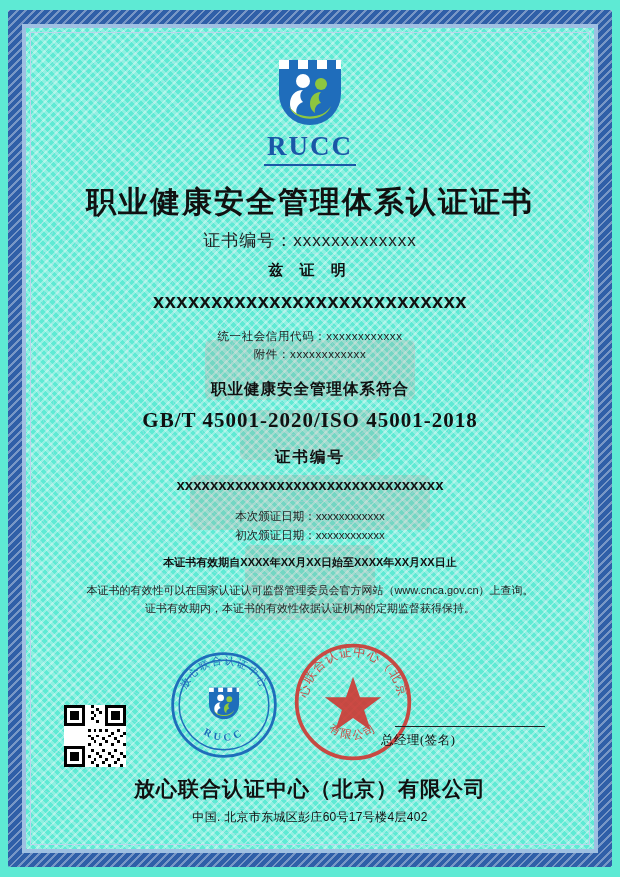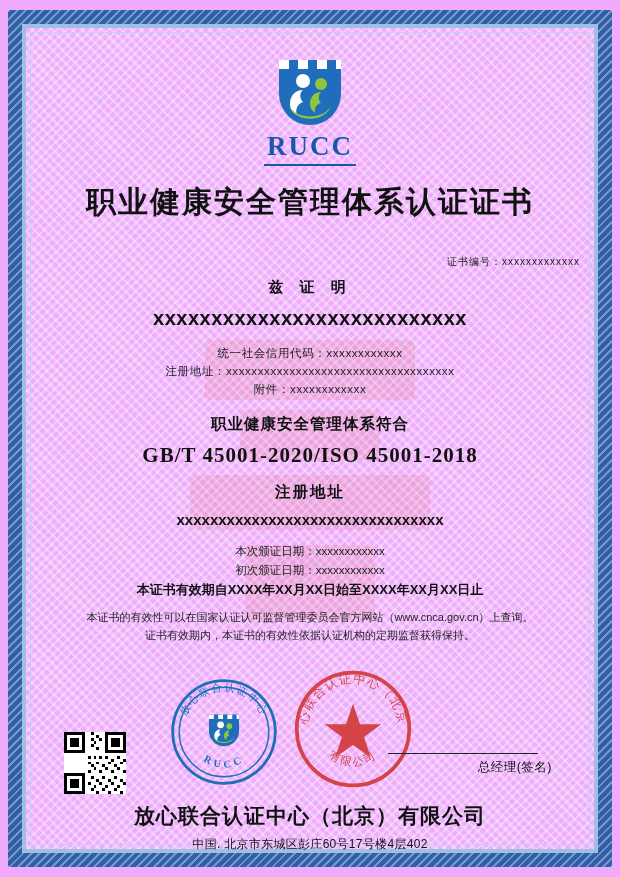--- a/index.html
+++ b/index.html
@@ -11,21 +11,21 @@
     width: 620px;
     height: 877px;
     overflow: hidden;
     font-family: "Liberation Sans", sans-serif;
   }
 
   .certificate {
     position: relative;
     width: 620px;
     height: 877px;
-    background: #f0abfc;
+    background: #5eead4;
     overflow: hidden;
   }
 
   
   .border-outer {
     position: absolute;
     left: 8px; top: 10px; right: 8px; bottom: 10px;
     border: 14px solid #2f5fa8;
     border-radius: 2px;
     background:
@@ -123,25 +123,24 @@
   .cert-title {
     margin-top: 16px;
     font-family: "Liberation Serif", serif;
     font-size: 30px;
     font-weight: bold;
     letter-spacing: 2px;
     color: #111111;
   }
 
   .cert-no {
-    margin-top: 32px;
-    font-size: 10px;
+    margin-top: 6px;
+    font-size: 17px;
     color: #222;
     letter-spacing: 1px;
-    text-align: right;
   }
 
   .hereby {
     margin-top: 9px;
     font-size: 15px;
     font-weight: bold;
     color: #111;
     letter-spacing: 6px;
   }
 
@@ -204,22 +203,22 @@
     padding: 0 10px;
   }
 
   .dates {
     margin-top: 14px;
     font-size: 11.5px;
     color: #222;
     line-height: 19px;
   }
   .validity {
-    margin-top: 0;
-    font-size: 13px;
+    margin-top: 8px;
+    font-size: 11px;
     font-weight: bold;
     color: #111;
   }
   .notes {
     margin-top: 9px;
     font-size: 11px;
     color: #222;
     line-height: 18px;
   }
 
@@ -250,24 +249,25 @@
     position: absolute;
     left: 252px;
     bottom: 12px;
     width: 122px;
     height: 122px;
     opacity: 0.88;
   }
 
   .signature {
     position: absolute;
-    right: 28px;
+    right: 21px;
     bottom: 26px;
     width: 178px;
-    text-align: right;
+    text-align: left;
+    font-family: Liberation Serif, serif;
   }
   .sign-line {
     width: 150px;
     height: 1px;
     background: #222;
     margin: 0 auto 5px auto;
   }
   .sign-label {
     font-size: 12.5px;
     color: #111;
@@ -335,31 +335,28 @@
 
     <div class="hereby">兹  证  明</div>
 
     <div class="company-name">xxxxxxxxxxxxxxxxxxxxxxxxxxx</div>
 
     <div class="info-block">
       <div class="info-row">
         <span class="info-label">统一社会信用代码：</span><span class="info-value">xxxxxxxxxxxx</span>
       </div>
       <div class="info-row">
-        <span class="info-label">注册地址：</span><span class="info-value">xxxxxxxxxxxxxxxxxxxxxxxxxxxxxxxxxxxx</span>
-      </div>
-      <div class="info-row">
         <span class="info-label">附件：</span><span class="info-value">xxxxxxxxxxxx</span>
       </div>
     </div>
 
     <div class="standard-head">职业健康安全管理体系符合</div>
     <div class="standard-code">GB/T 45001-2020/ISO 45001-2018</div>
 
-    <div class="scope-head">注册地址</div>
+    <div class="scope-head">证书编号</div>
     <div class="scope-value">xxxxxxxxxxxxxxxxxxxxxxxxxxxxxxxx</div>
 
     <div class="dates">
       <div>
         <span>本次颁证日期：</span><span>xxxxxxxxxxxx</span>
       </div>
       <div>
         <span>初次颁证日期：</span><span>xxxxxxxxxxxx</span>
       </div>
       <div class="validity">本证书有效期自XXXX年XX月XX日始至XXXX年XX月XX日止</div>

